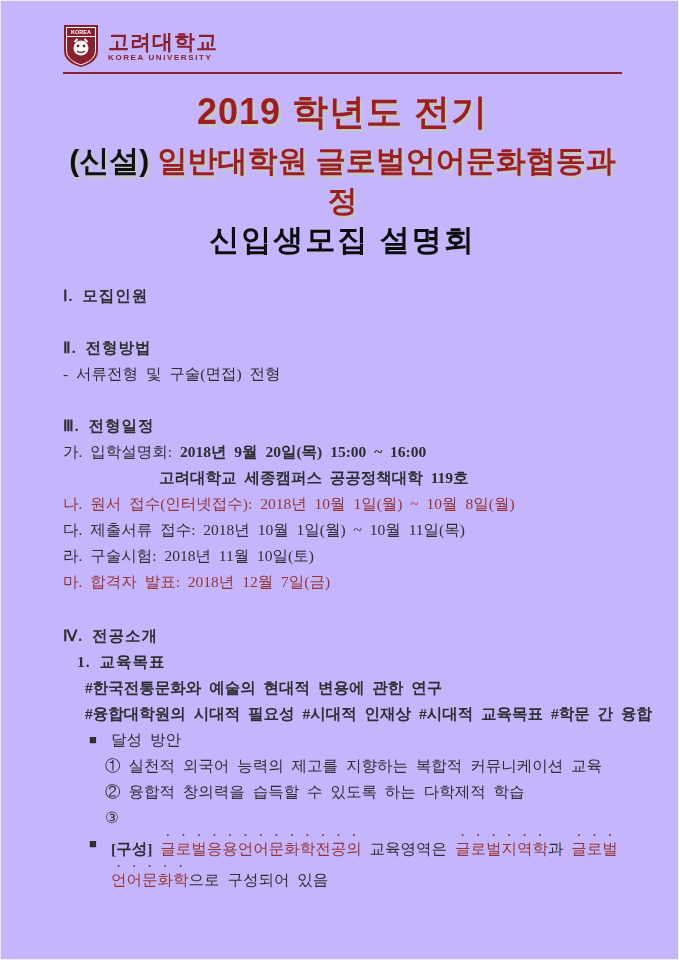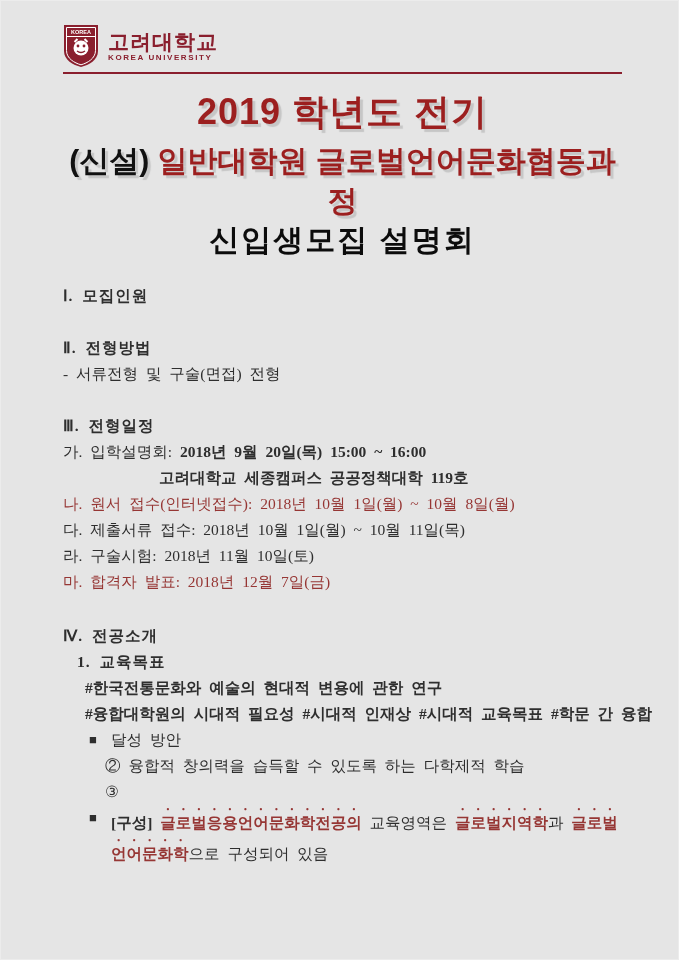--- a/index.html
+++ b/index.html
@@ -1,20 +1,20 @@
 <!DOCTYPE html>
 <html><head>
 <meta charset="utf-8">
 <style>
   html,body { margin:0; padding:0; background:#fff; }
   .page {
     position:relative;
     width:679px; height:960px;
     box-sizing:border-box;
-    background:#e5e5e5;
+    background:#c4b5fd;
     border:1px solid #ececec;
     padding:22px 56px 0 62px;
     overflow:hidden;
     font-family:"Liberation Serif", serif;
     color:#2e2e2e;
   }
 
   
   .header-row { display:flex; align-items:center; gap:9px; height:46px; }
   .crest { width:36px; height:44px; flex:0 0 auto; }
@@ -58,21 +58,21 @@
   .sub1 { padding-left:14px; font-weight:bold; letter-spacing:1px; }
   .hashline { padding-left:22px; font-weight:bold; }
   .bullet-row { padding-left:26px; display:flex; }
   .bullet-marker { flex:0 0 22px; font-size:13px; }
   .bullet-content { flex:1; }
   .num-line { padding-left:42px; display:flex; }
   .num-marker { flex:0 0 24px; }
   .num-text { flex:1; }
 
   .em-dot {
-    color:#963634; font-weight:bold;
+    color:#963634; font-weight:normal;
     -webkit-text-emphasis:filled dot #963634;
     -webkit-text-emphasis-position:over right;
     text-emphasis:filled dot #963634;
     text-emphasis-position:over right;
   }
 </style>
 </head>
 <body>
 
 <div class="page">
@@ -134,20 +134,21 @@
     <div class="h line">Ⅳ. 전공소개</div>
     <div class="sub1 line">1. 교육목표</div>
     <div class="hashline line">#한국전통문화와 예술의 현대적 변용에 관한 연구</div>
     <div class="hashline line">#융합대학원의 시대적 필요성 #시대적 인재상 #시대적 교육목표 #학문 간 융합</div>
 
     <div class="bullet-row">
       <span class="bullet-marker">■</span>
       <span class="bullet-content">달성 방안</span>
     </div>
 
+    <div class="num-line line" style="display:block;">① 실천적 외국어 능력의 제고를 지향하는 복합적 커뮤니케이션 교육</div>
     <div class="num-line line" style="display:block;">② 융합적 창의력을 습득할 수 있도록 하는 다학제적 학습</div>
     <div class="num-line">
       <span class="num-marker">③</span>
     </div>
 
     <div class="bullet-row">
       <span class="bullet-marker">■</span>
       <span class="bullet-content">
         <span class="b">[구성] </span><span class="em-dot">글로벌응용언어문화학전공의</span><span> 교육영역은 </span><span class="em-dot">글로벌지역학</span><span>과 </span><span class="em-dot">글로벌언어문화학</span><span>으로 구성되어 있음</span>
       </span>

